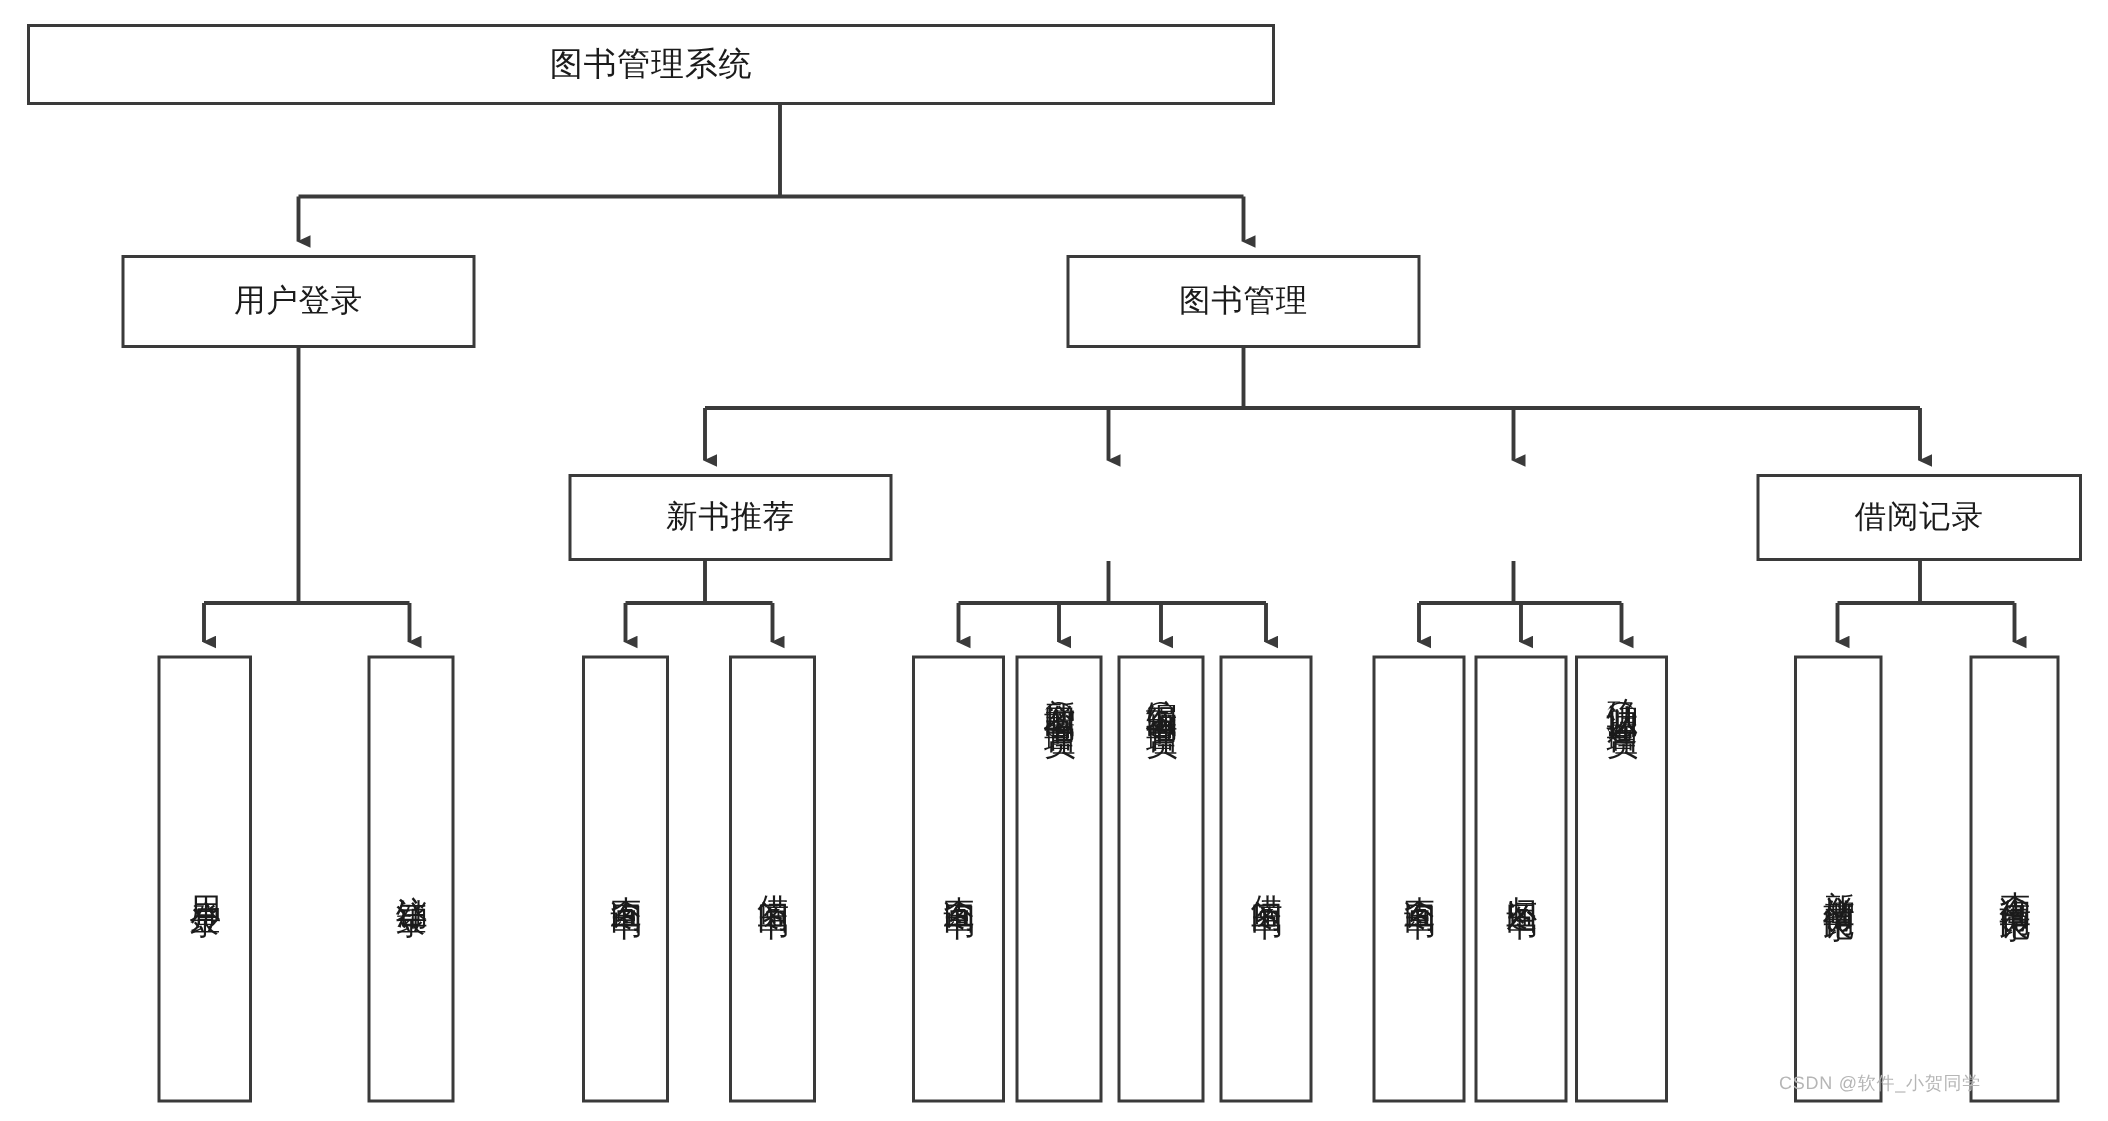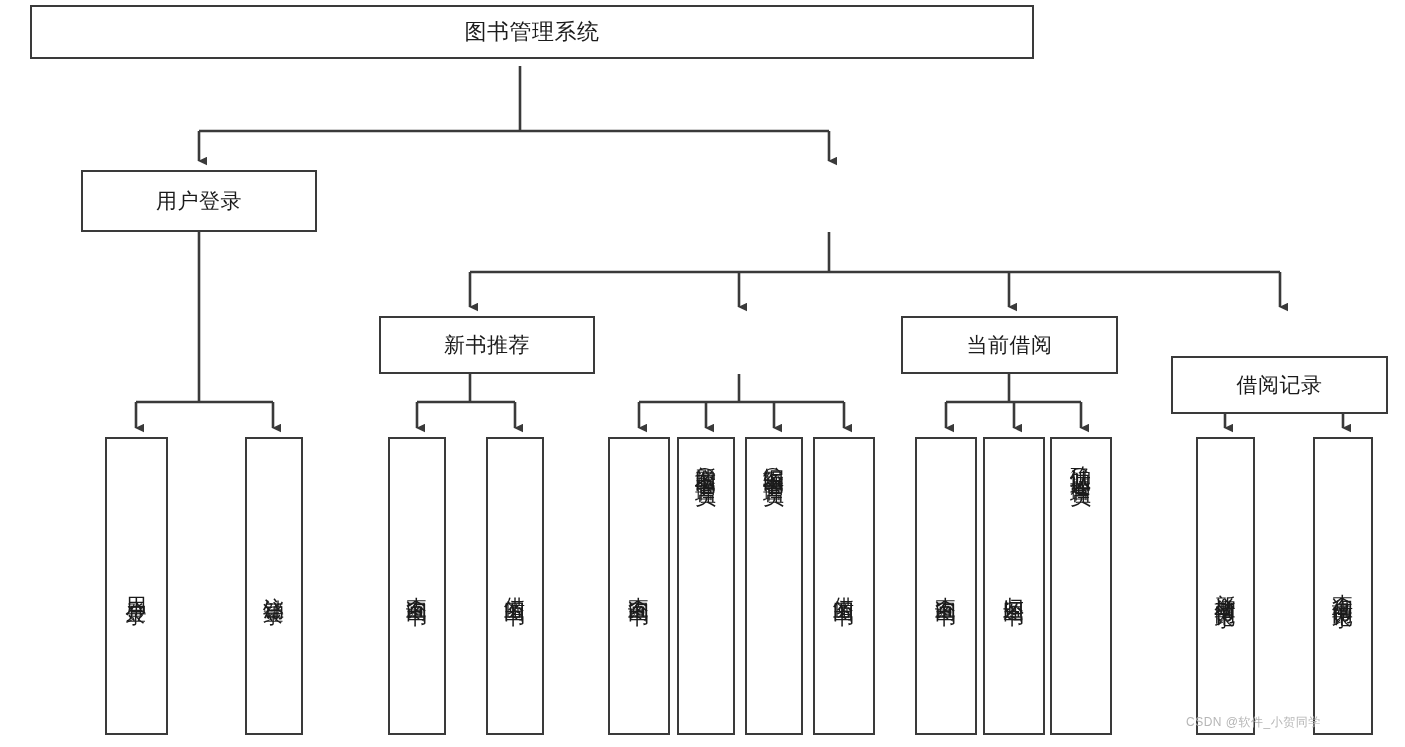--- a/index.html
+++ b/index.html
@@ -119,35 +119,35 @@
       <path d="M1014,402 L1014,428" marker-end="url(#arrow)"></path>
       <path d="M1081,402 L1081,428" marker-end="url(#arrow)"></path>
 
       <path d="M1280,374 L1280,402"></path>
       <path d="M1225,402 L1343,402"></path>
       <path d="M1225,402 L1225,428" marker-end="url(#arrow)"></path>
       <path d="M1343,402 L1343,428" marker-end="url(#arrow)"></path>
     </g>
   </svg>
 
-  <div class="node root horiz" style="left:18px; top:5px; width:1004px; height:54px;margin-left:12px;">
+  <div class="node root horiz" style="left:18px; top:16px; width:832px; height:54px;">
     <span class="label">图书管理系统</span>
   </div>
 
   <div class="node horiz" style="left:81px; top:170px; width:236px; height:62px;">
     <span class="label">用户登录</span>
   </div>
+  <div class="node horiz" style="left:711px; top:170px; width:236px; height:62px;">
+    <span class="label">图书管理</span>
+  </div>
 
   <div class="node horiz" style="left:362px; top:316px; width:216px; height:58px;margin-left:17px;">
     <span class="label">新书推荐</span>
   </div>
-  <div class="node horiz" style="left:901px; top:316px; width:217px; height:58px;">
-    <span class="label">当前借阅</span>
-  </div>
-  <div class="node horiz" style="left:1171px; top:316px; width:217px; height:58px;margin-top:40px;">
+  <div class="node horiz" style="left:1171px; top:316px; width:217px; height:58px;">
     <span class="label">借阅记录</span>
   </div>
 
   <div class="node vert mid" style="left:105px; top:437px; width:63px; height:298px;">
     <span class="label">用户登录</span>
   </div>
   <div class="node vert mid" style="left:245px; top:437px; width:58px; height:298px;">
     <span class="label">注销登录</span>
   </div>
   <div class="node vert mid" style="left:388px; top:437px; width:58px; height:298px;">

